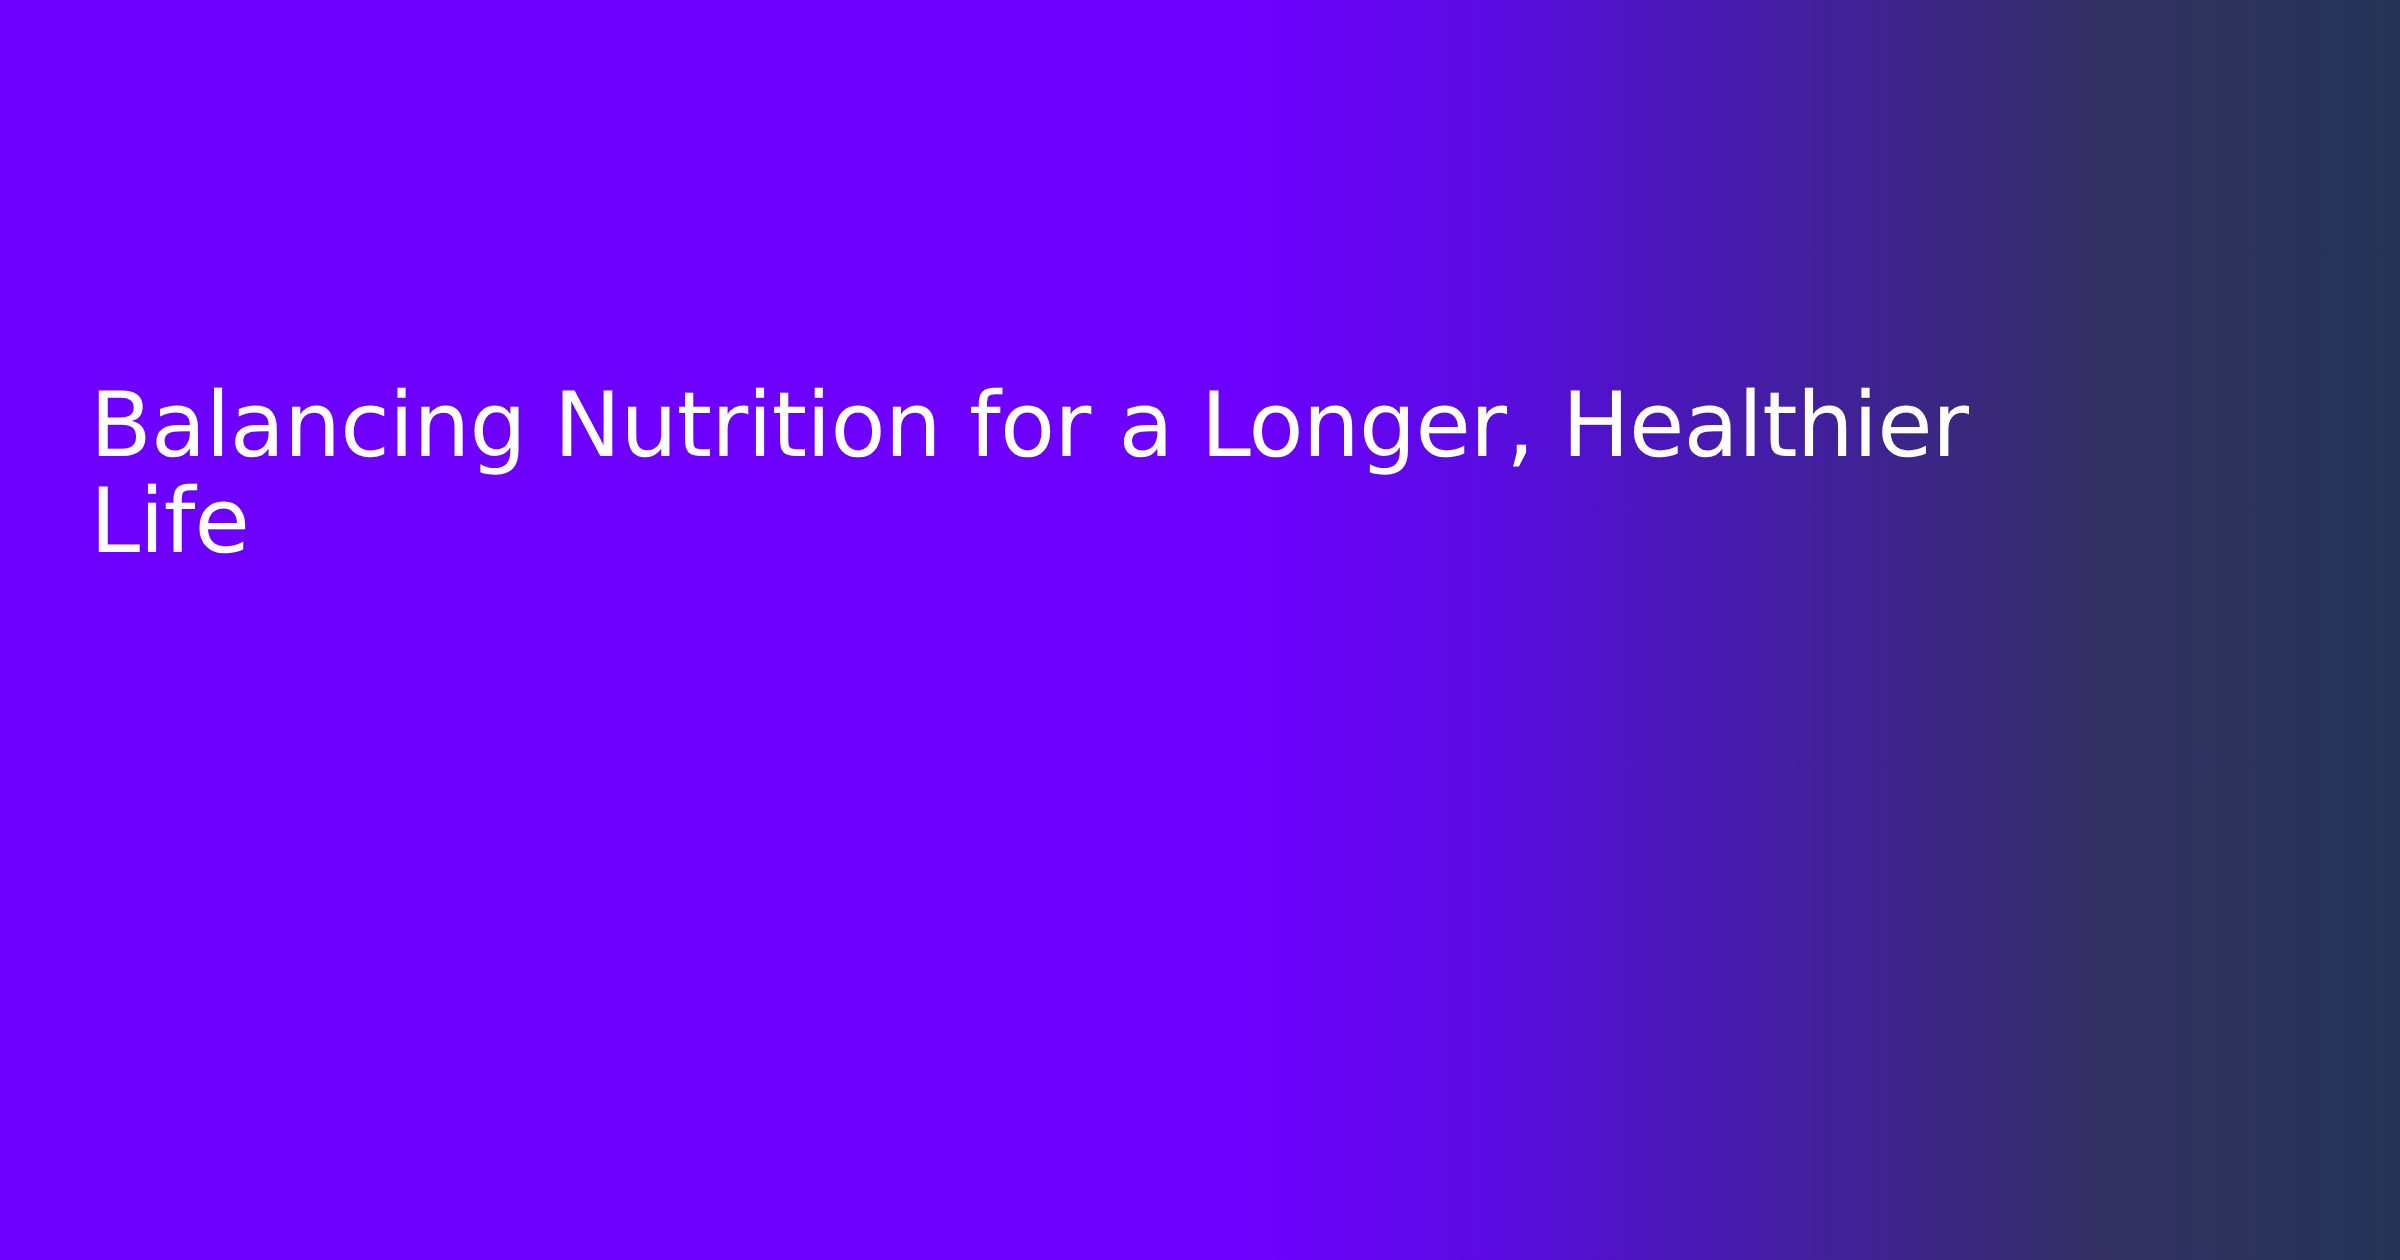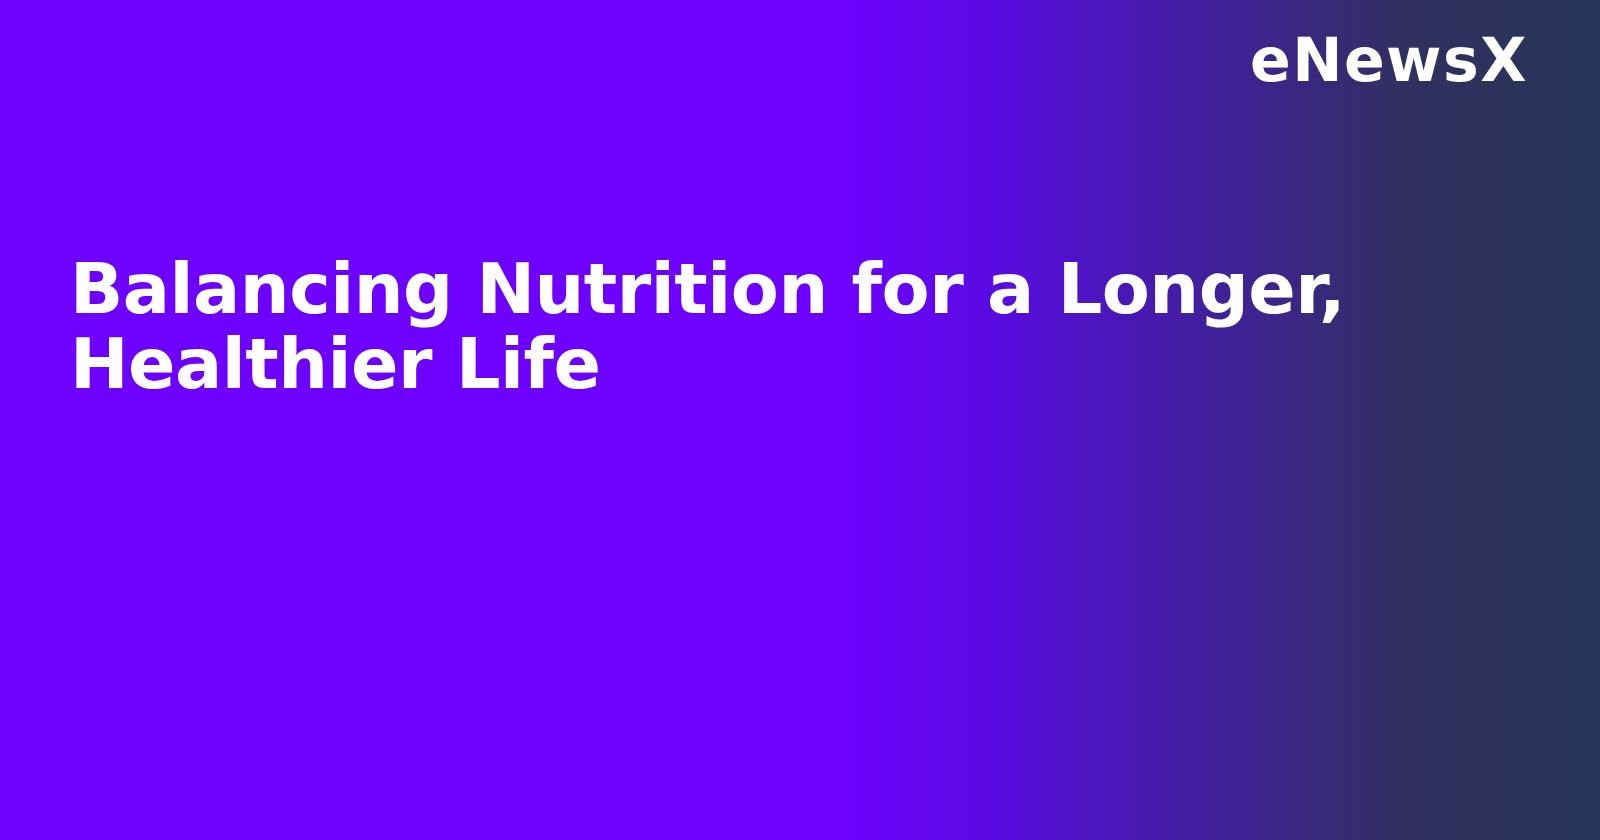--- a/index.html
+++ b/index.html
@@ -63,46 +63,42 @@
   .headline-block {
     position: absolute;
     left: 60px;
     top: 252px;
     width: 1300px;
   }
 
   .headline {
     color: #FFFFFF;
     font-family: "DejaVu Sans", "Liberation Sans", sans-serif;
-    font-size: 70px;
-    font-weight: 700;
+    font-size: 60px;
+    font-weight: 400;
     line-height: 1.07;
     letter-spacing: -0.5px;
     white-space: pre-line;
     word-break: normal;
-    margin-left: 10px;
   }
 
   
   .content-area {
     position: absolute;
     left: 60px;
     top: 470px;
     right: 60px;
     bottom: 0;
   }
 </style>
 </head>
 <body>
 
 <div id="banner" style="background-image: linear-gradient(90deg, rgb(110, 0, 255) 0%, rgb(110, 0, 255) 52%, rgb(90, 11, 226) 62%, rgb(75, 22, 188) 69%, rgb(62, 35, 145) 78%, rgb(50, 48, 95) 88%, rgb(37, 53, 88) 100%);">
 
-  <div class="brand-bar">
-    <div class="brand-logo">eNewsX</div>
-  </div>
 
   <div class="headline-block">
     <h1 class="headline">Balancing Nutrition for a Longer, Healthier Life</h1>
   </div>
 
   <div class="content-area"></div>
 
 </div>
 
 </body></html>

